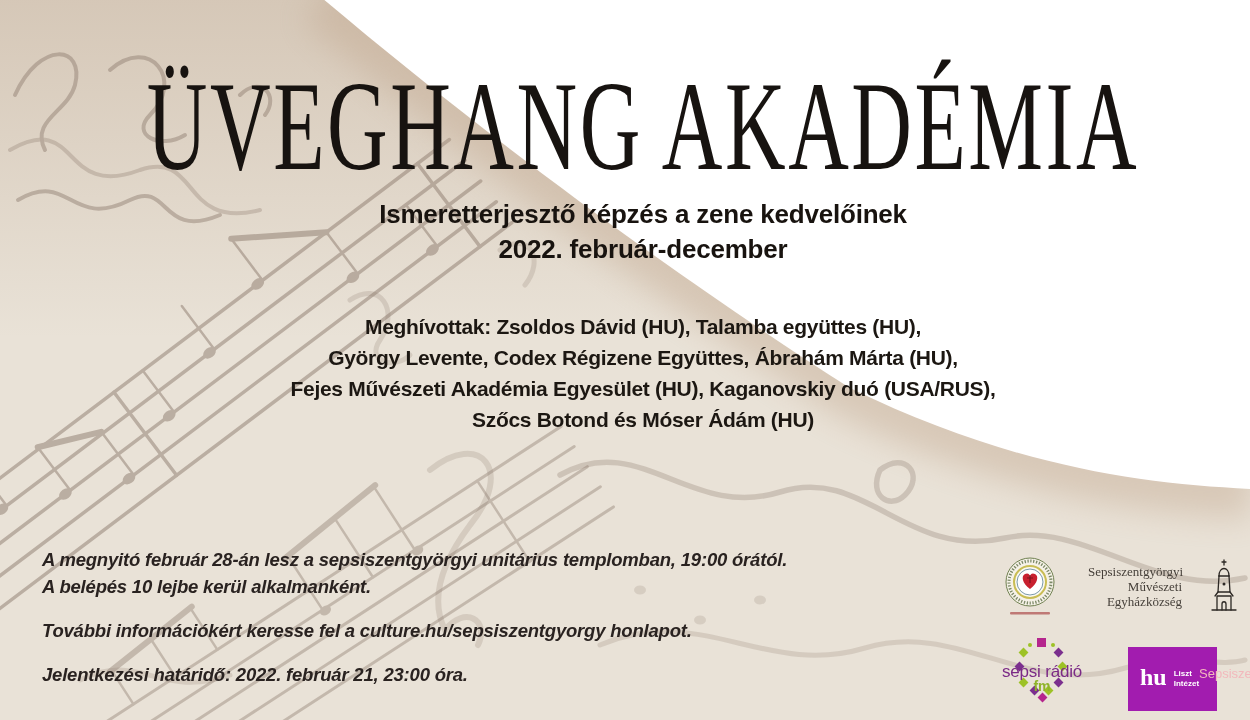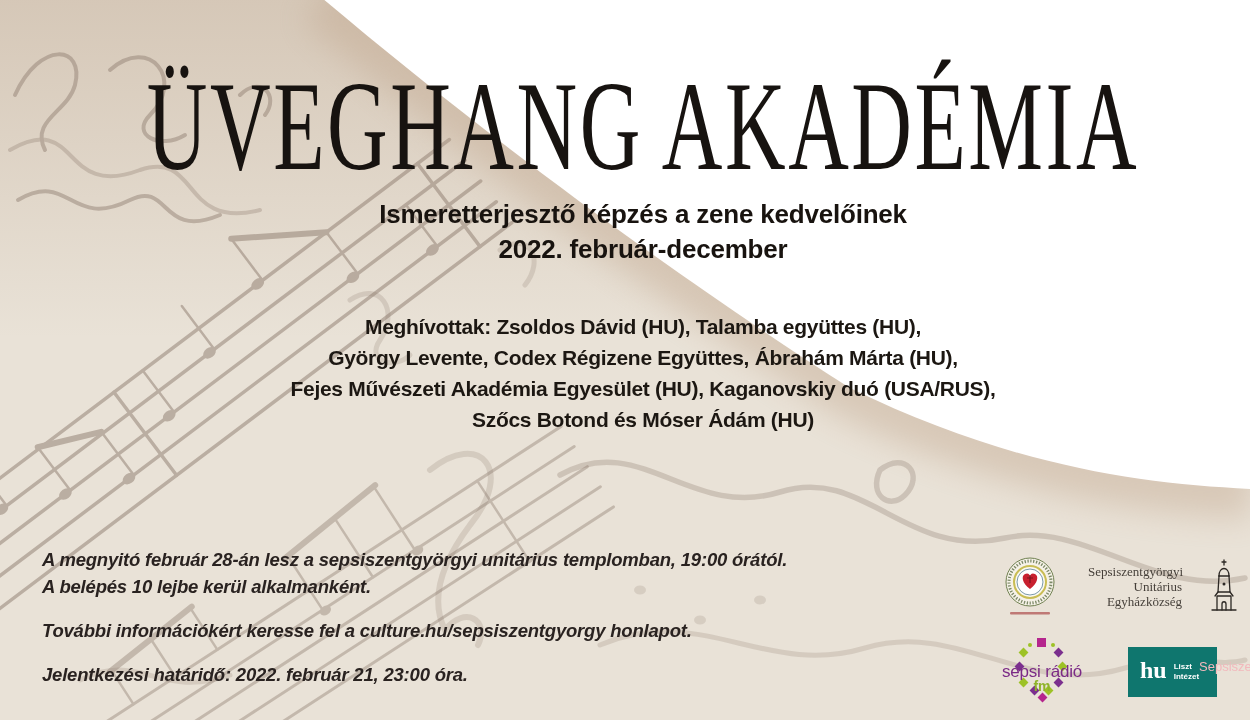--- a/index.html
+++ b/index.html
@@ -28,21 +28,21 @@
                font-size:13px;line-height:15px;color:#453f39;padding-top:6px;}
   .tower{margin-left:2px;flex:none;}
 
   .radio{position:absolute;left:1000px;top:636px;width:84px;height:70px;}
   .radio-pattern{position:absolute;left:0;top:0;}
   .radio-name{position:absolute;left:0;top:26px;width:100%;text-align:center;
               font-weight:normal;font-size:17px;color:#7b2a86;letter-spacing:-0.2px;}
   .radio-sub{position:absolute;left:0;top:42px;width:100%;text-align:center;
              font-weight:bold;font-size:14px;color:#8fb32a;}
 
-  .liszt{position:absolute;left:1128px;top:647px;width:89px;height:50px;background:#0f766e;
+  .liszt{position:absolute;left:1128px;top:647px;width:89px;height:64px;background:#a21caf;
          display:flex;align-items:center;}
   .liszt-mark{font-family:"Liberation Serif",serif;font-weight:bold;font-size:24px;
               color:#ffffff;margin:0 7px 4px 12px;line-height:1;}
   .liszt-col{display:flex;}
   .liszt-name{font-size:8px;font-weight:bold;color:#ffffff;line-height:10px;}
   .liszt-city{font-size:13px;color:#f2b8bc;line-height:9px;}
 </style>
 </head>
 <body>
 
@@ -200,21 +200,21 @@
     <circle cx="26" cy="26" r="16" fill="#fbf9f2" stroke="#c9bd55" stroke-width="2"></circle>
     <circle cx="26" cy="26" r="13" fill="#ffffff" stroke="#7a99aa" stroke-width="1"></circle>
     <path d="M26,33 C18,27 17,20 21,18 C24,16.5 26,18.5 26,21 C26,18.5 28,16.5 31,18 C35,20 34,27 26,33 Z" fill="#c8202f"></path>
     <path d="M26,19 V27 M23,22 H29" stroke="#7a1420" stroke-width="1.2" fill="none"></path>
     <rect x="6" y="56" width="40" height="2.5" rx="1" fill="#a33333" opacity="0.6"></rect>
   </svg>
 
   <div class="church">
     <div class="church-text">
       <div>Sepsiszentgyörgyi</div>
-      <div>Unitárius</div>
+      <div>Művészeti</div>
       <div>Egyházközség</div>
     </div>
     <svg class="tower" width="32" height="58" viewBox="0 0 32 58" xmlns="http://www.w3.org/2000/svg">
       <g stroke="#2c2824" stroke-width="1.3" fill="none" stroke-linecap="round">
         <path d="M16,2 V7 M14,4 H18"></path>
         <path d="M11,18 C11,8 21,8 21,18"></path>
         <path d="M11,18 H21"></path>
         <path d="M11,18 L10,34 M21,18 L22,34 M10,34 H22"></path>
         <path d="M7,38 L10,34 M25,38 L22,34"></path>
         <path d="M9,38 H23 M9,38 V52 M23,38 V52"></path>

